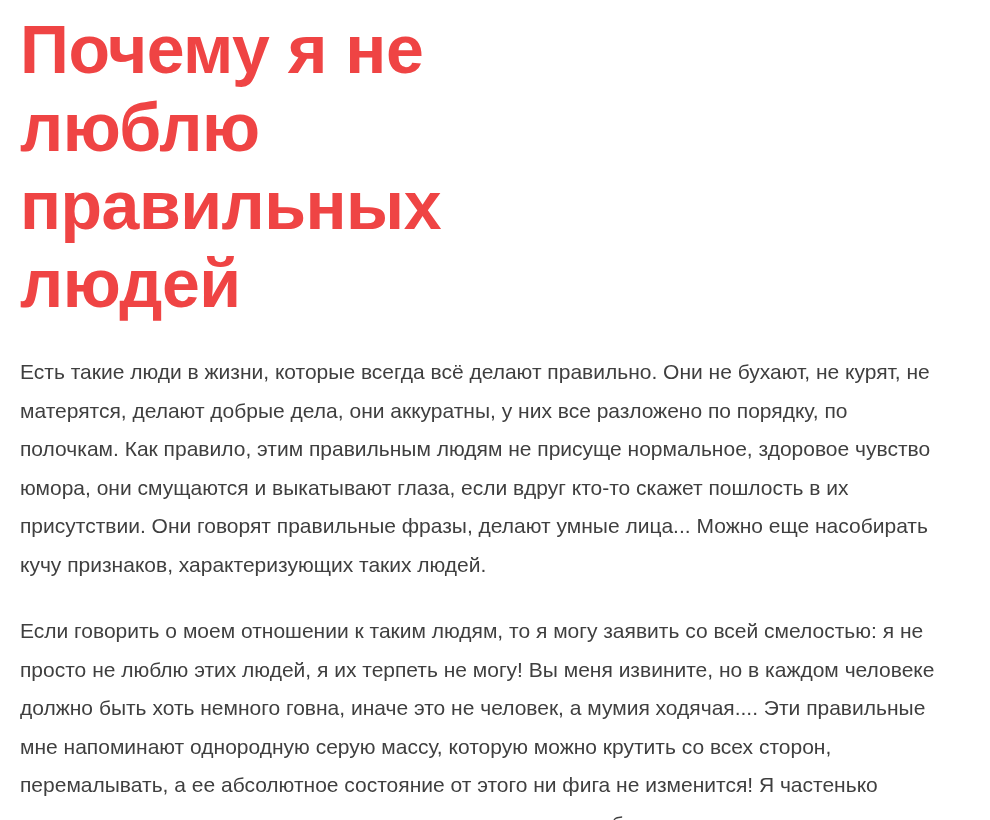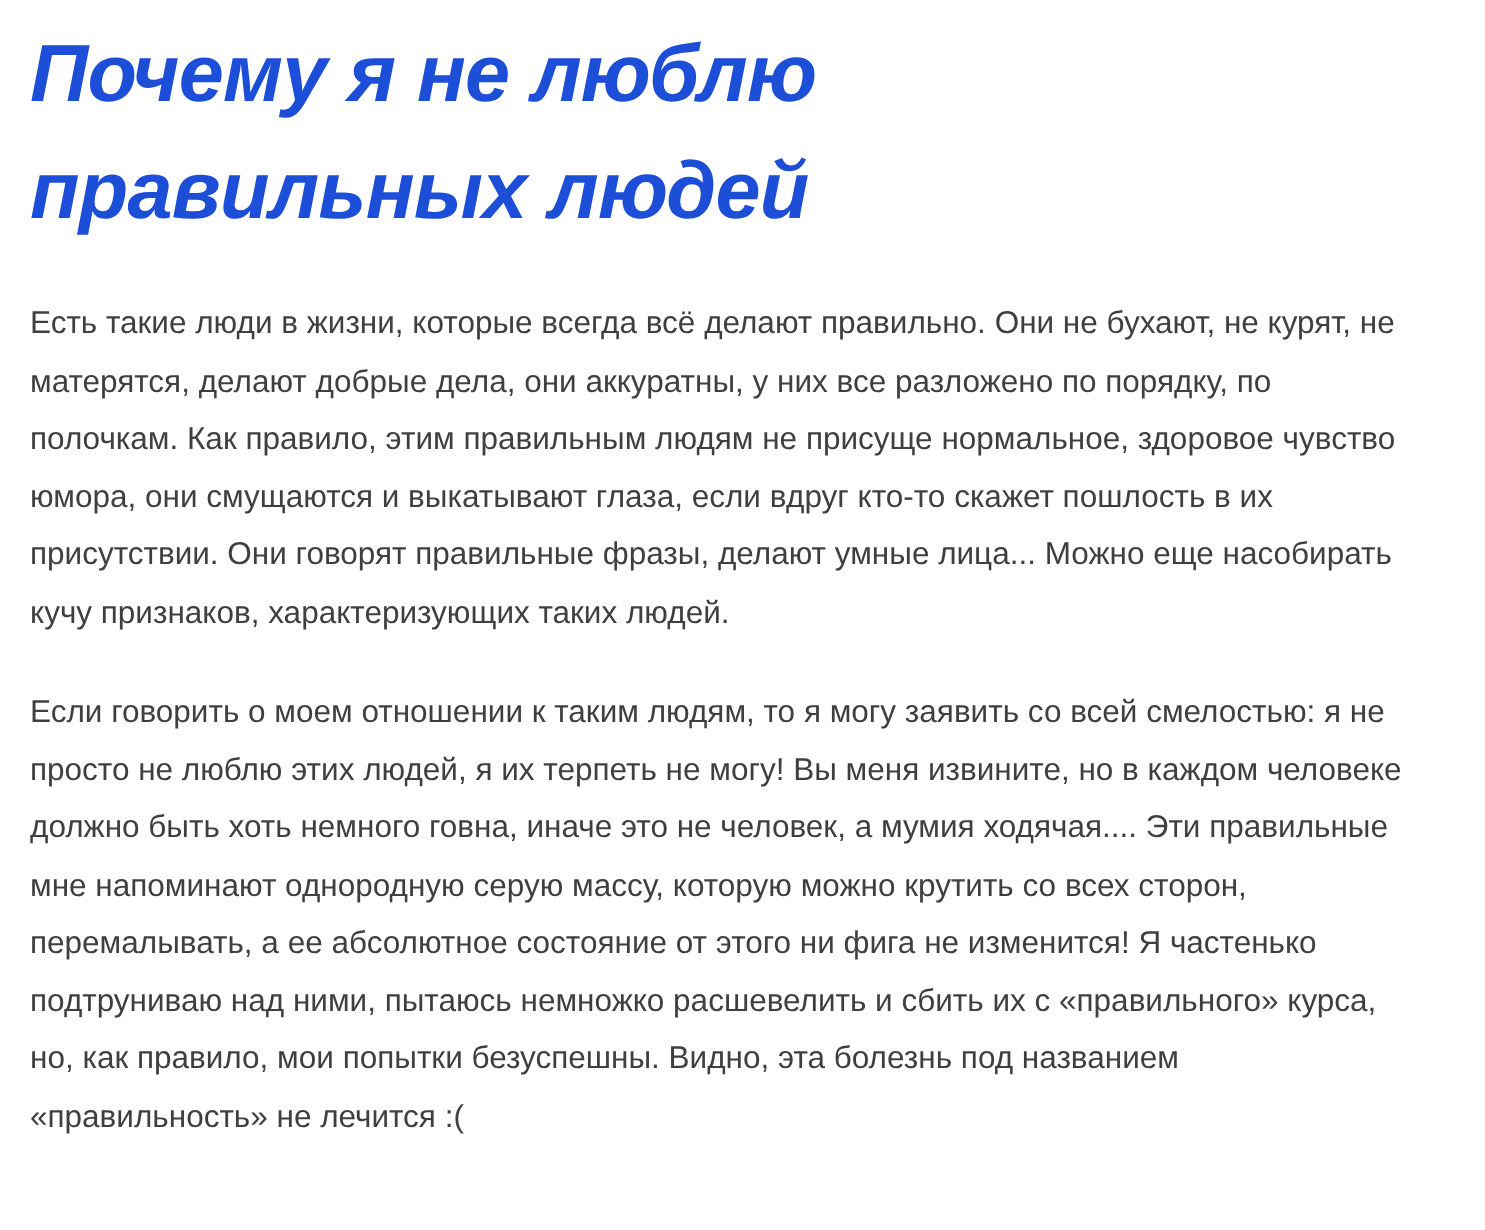--- a/index.html
+++ b/index.html
@@ -12,26 +12,25 @@
     height: 820px;
     overflow: hidden;
     font-family: "Liberation Sans", "DejaVu Sans", sans-serif;
   }
   .article {
     padding: 10px 20px 0 20px;
   }
   .article-title {
     margin: 0 0 31px 0;
     max-width: 660px;
-    font-size: 54px;
+    font-size: 68px;
     line-height: 78px;
     font-weight: 700;
     letter-spacing: -0.5px;
-    color: #1d4ed8;
-    font-style: italic;
+    color: #ef4444;
   }
   .article-paragraph {
     margin: 0 0 28px 0;
     max-width: 918px;
     font-size: 21px;
     line-height: 38.5px;
     font-weight: 400;
     color: #3f3f3f;
   }
 </style>

